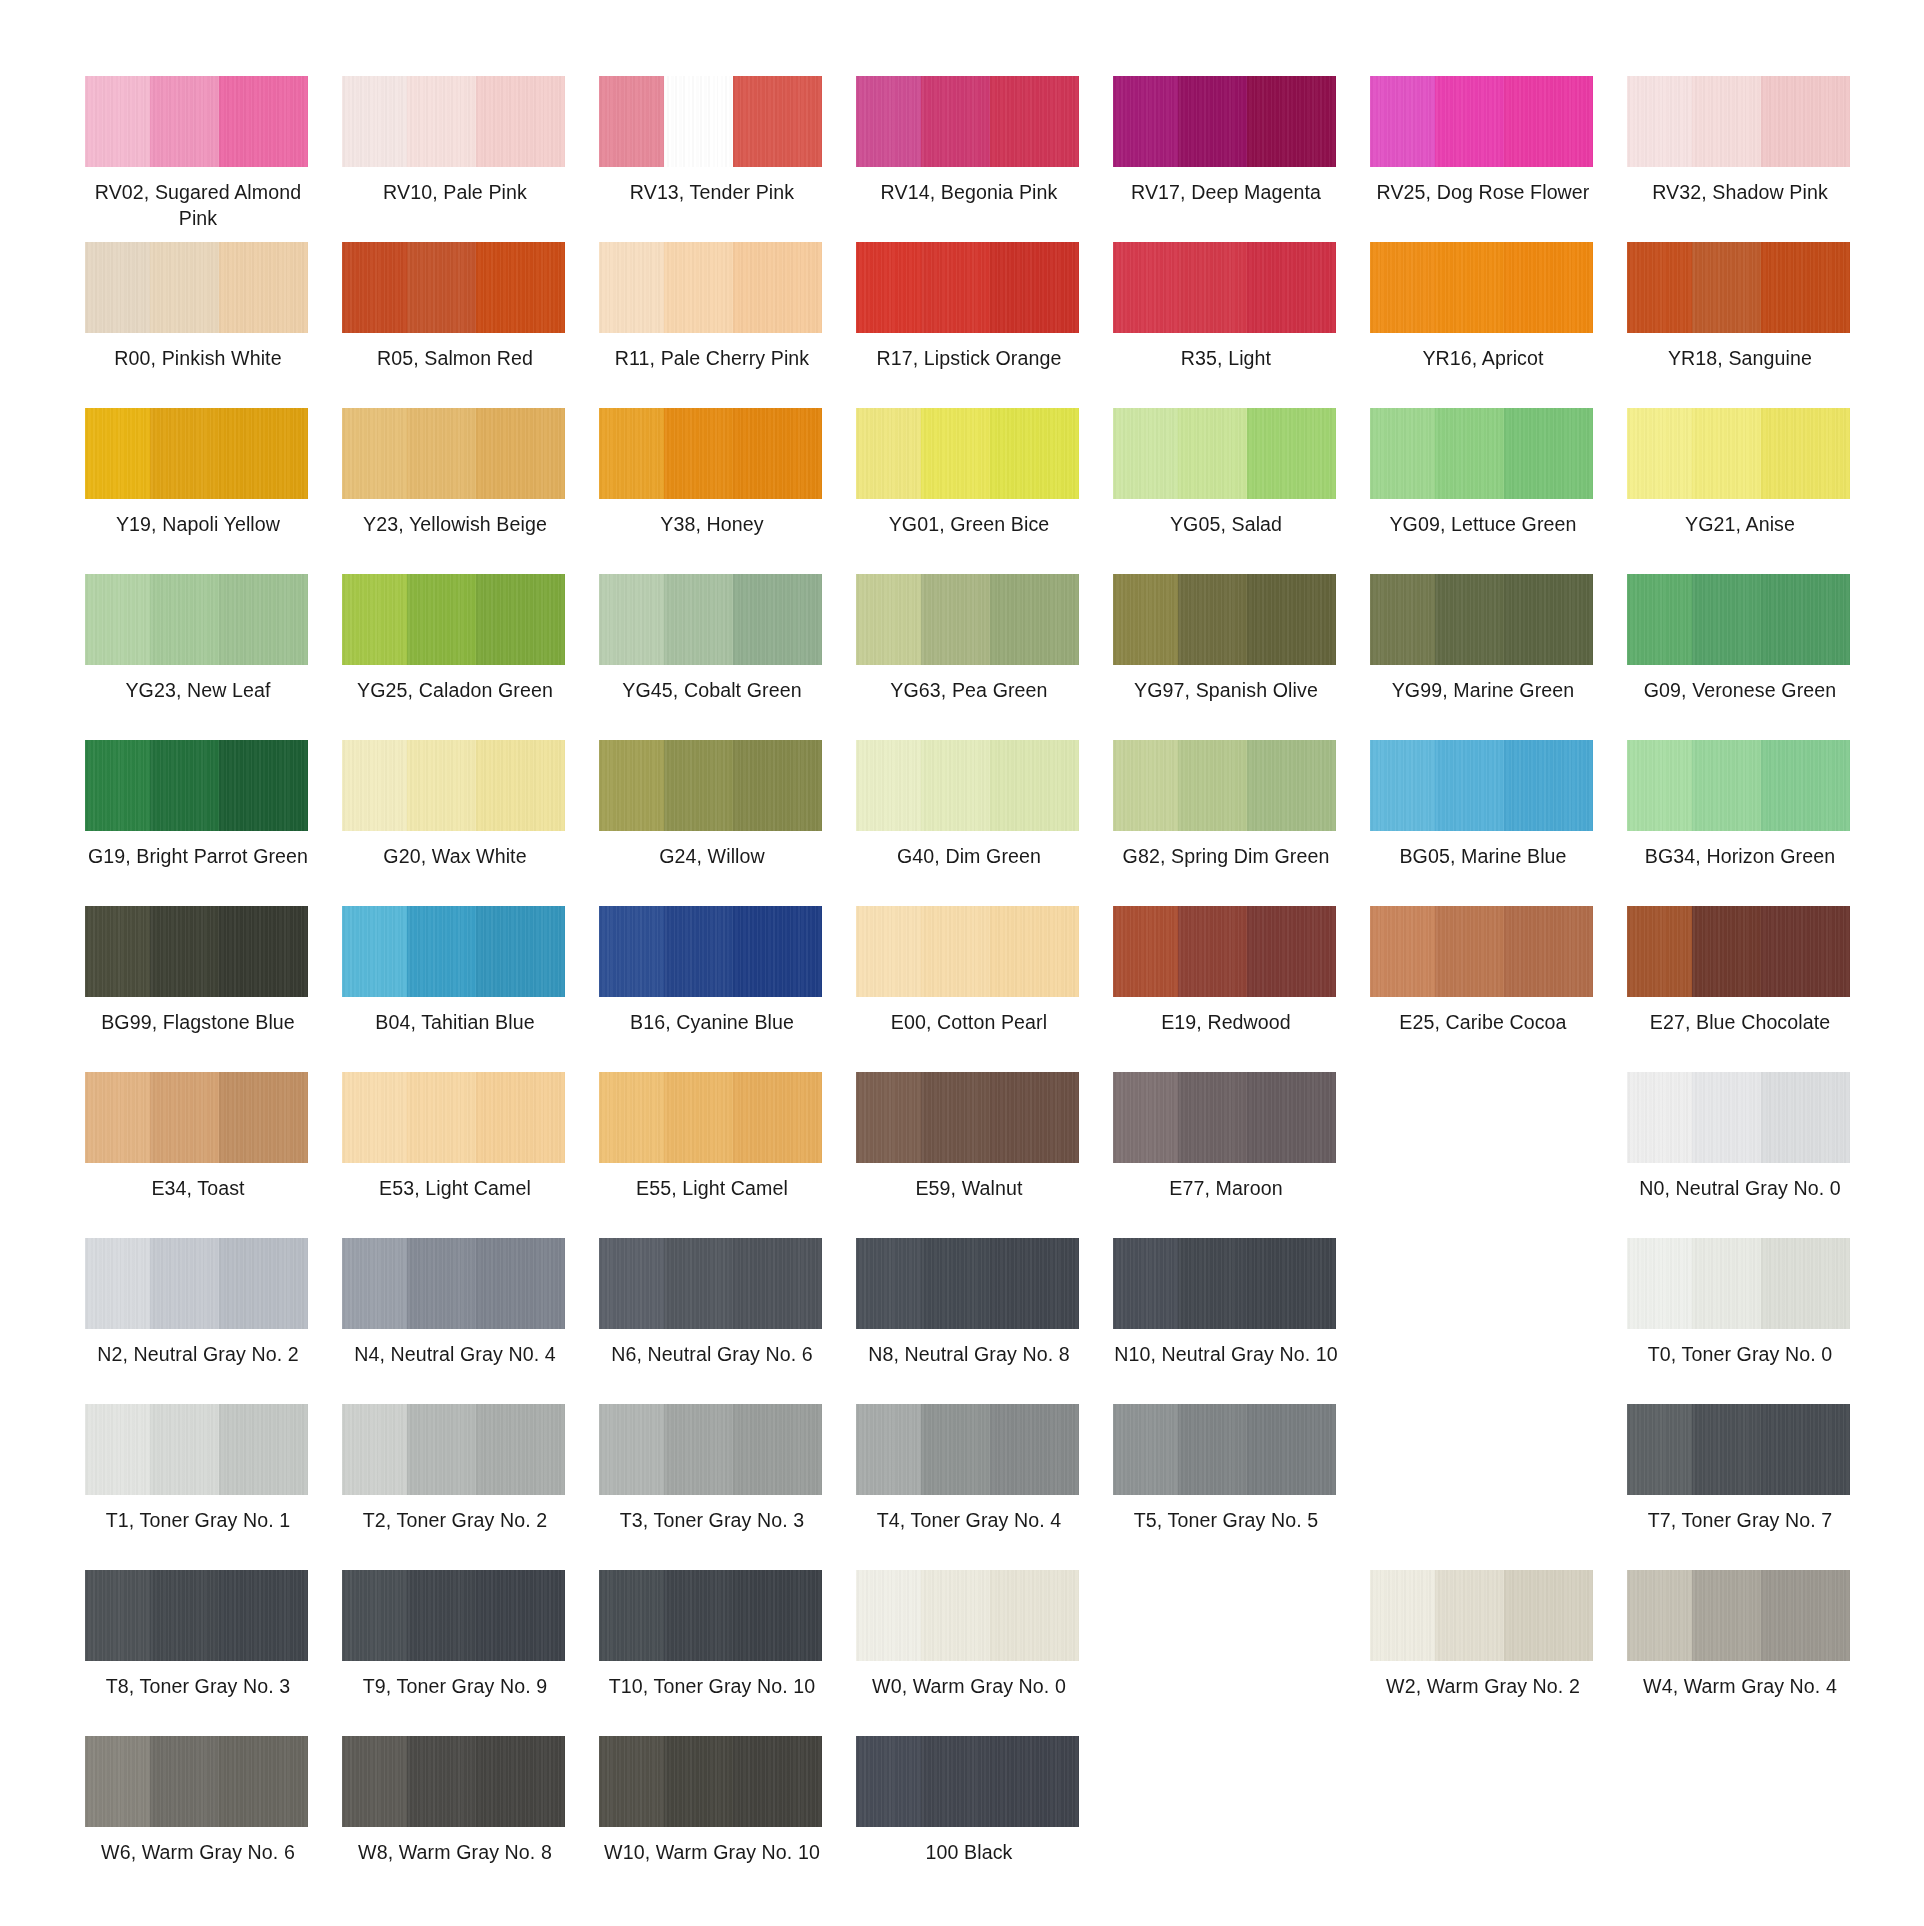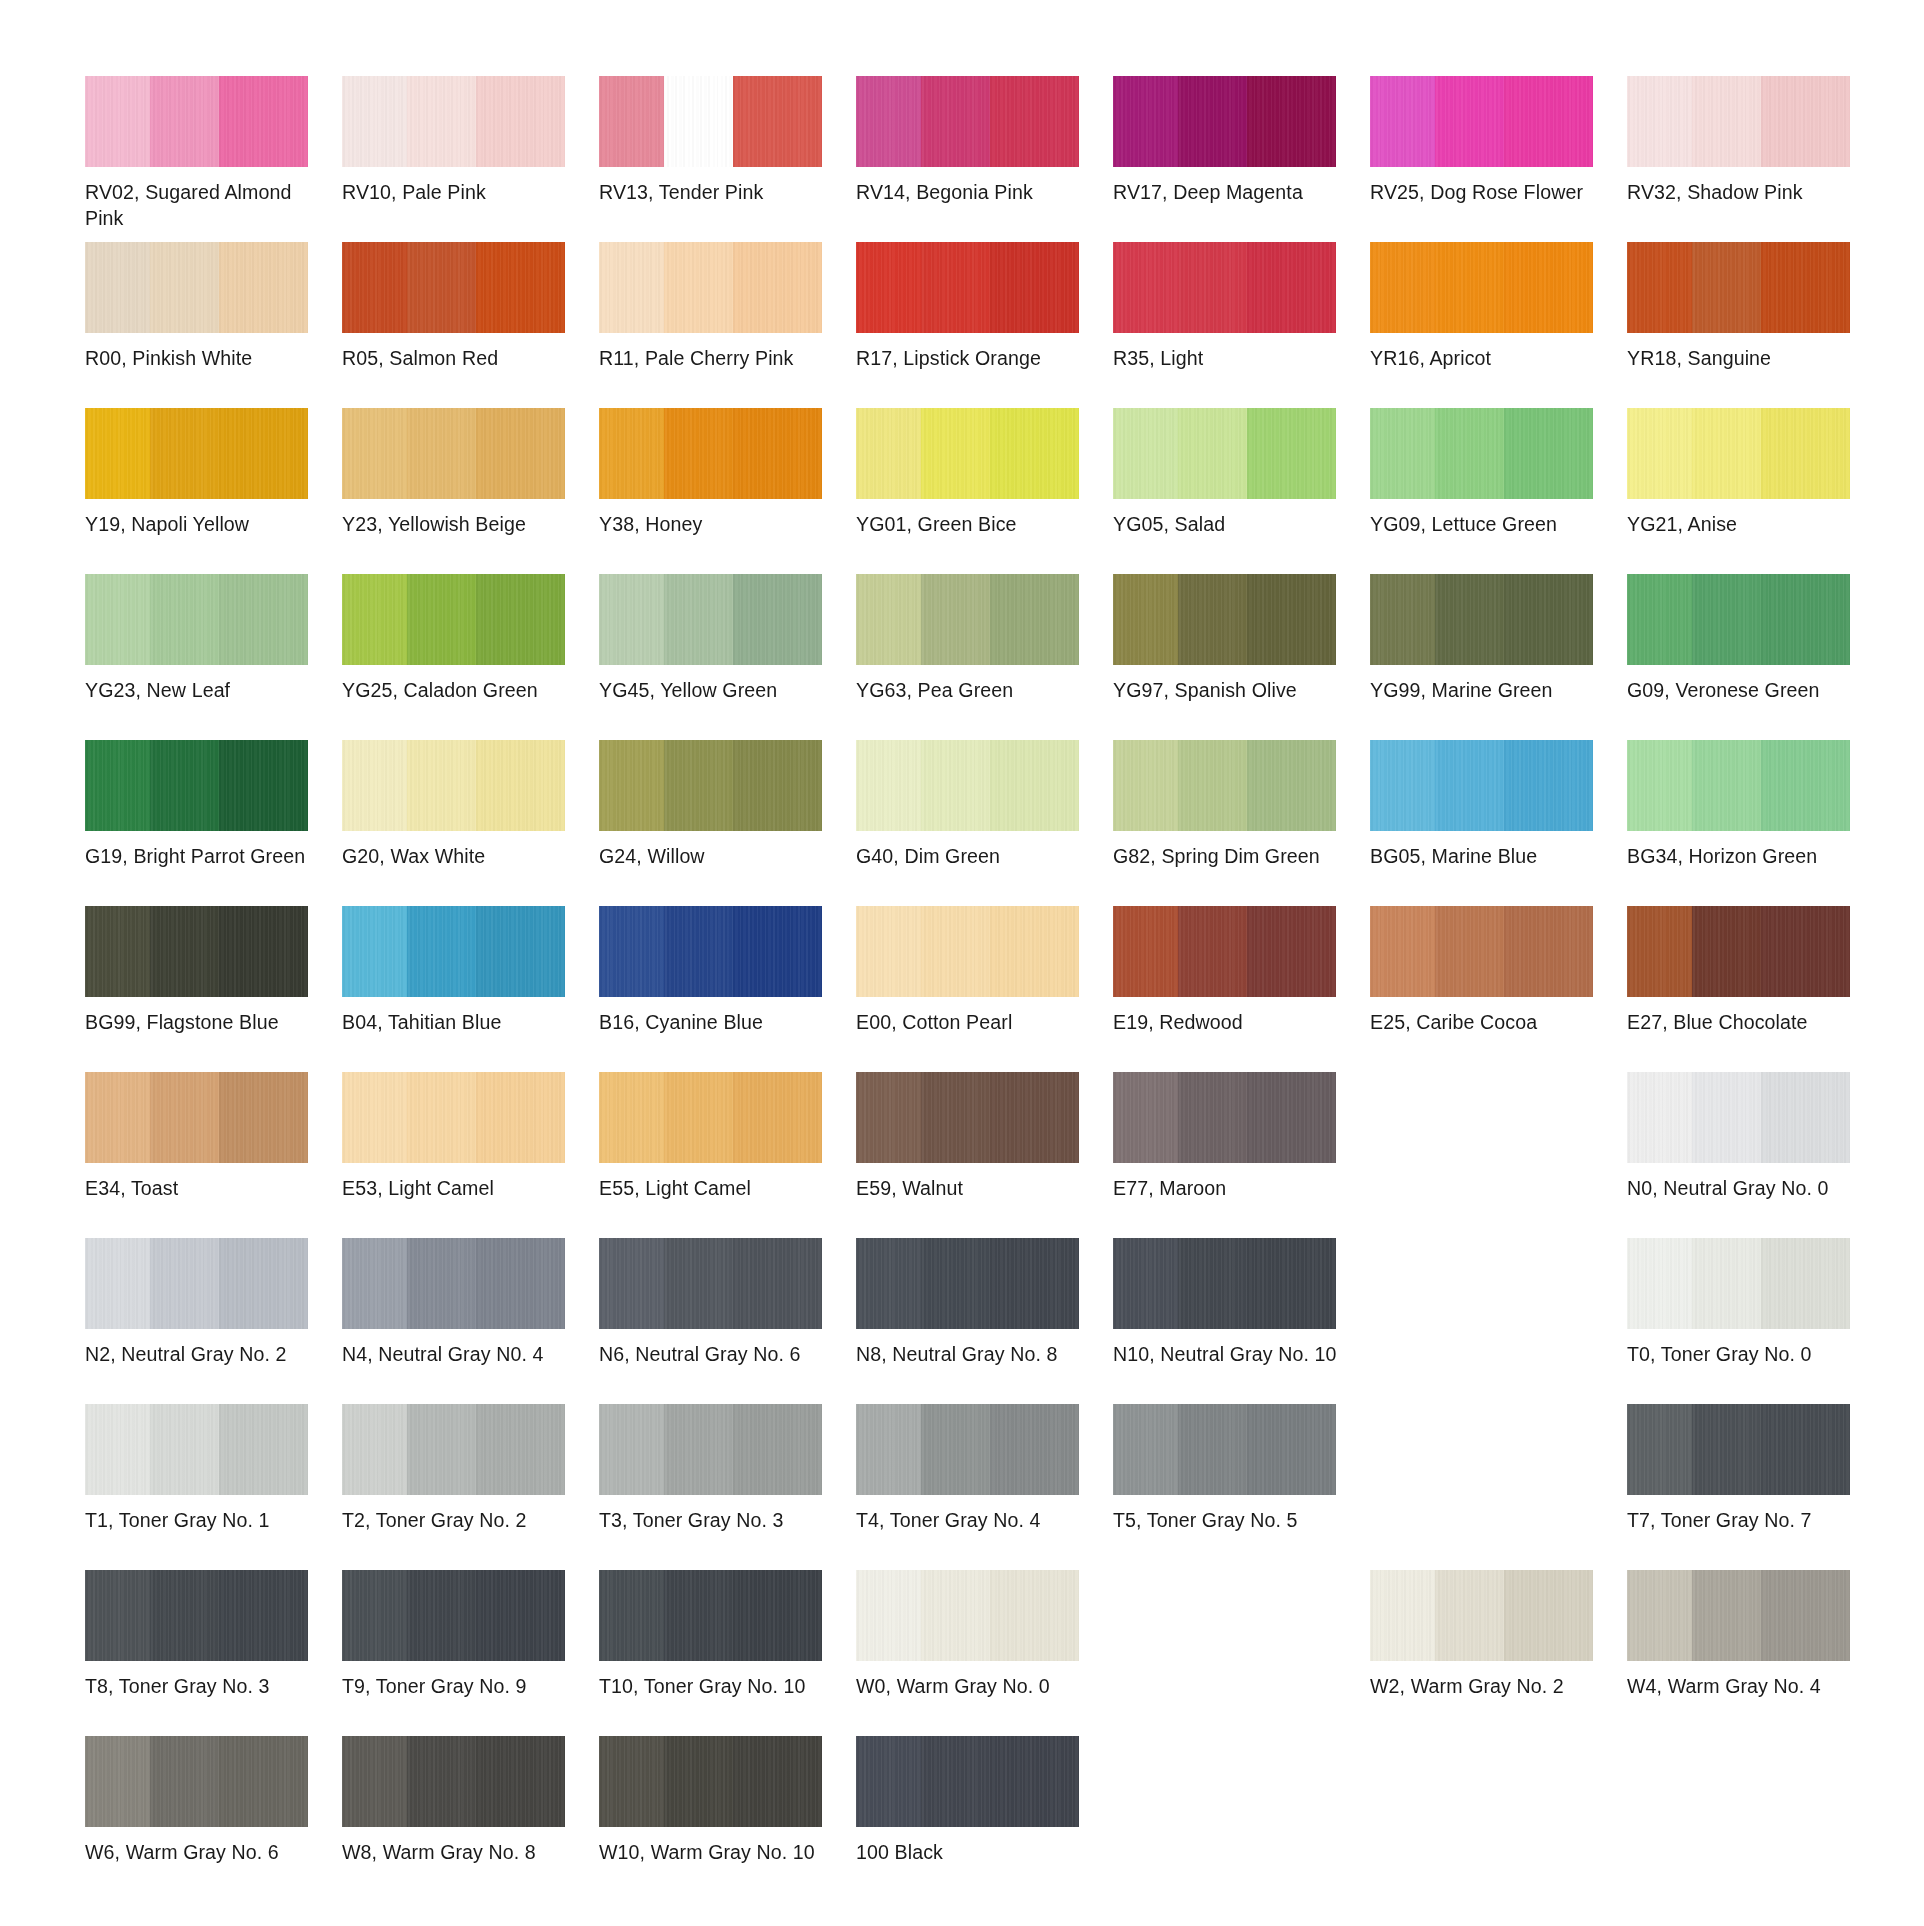--- a/index.html
+++ b/index.html
@@ -20,20 +20,21 @@
     width: 1925px;
     height: 1926px;
     padding: 76px 61px 0 85px;
   }
   .swatch-grid {
     display: grid;
     grid-template-columns: repeat(7, 1fr);
     column-gap: 21px;
     row-gap: 0;
     width: 1778px;
+    text-align: center;
   }
   .swatch-cell {
     height: 166px;
     display: block;
     position: relative;
   }
   .swatch-chip {
     width: 223px;
     height: 91px;
     display: flex;
@@ -264,21 +265,21 @@
           <div class="band b3" style="background-color: rgb(125, 168, 60);"></div>
         </div>
         <div class="swatch-label">YG25, Caladon Green</div>
       </div>
       <div class="swatch-cell">
         <div class="swatch-chip">
           <div class="band b1" style="background-color: rgb(184, 205, 176);"></div>
           <div class="band b2" style="background-color: rgb(167, 192, 161);"></div>
           <div class="band b3" style="background-color: rgb(145, 174, 144);"></div>
         </div>
-        <div class="swatch-label">YG45, Yellow Green</div>
+        <div class="swatch-label">YG45, Cobalt Green</div>
       </div>
       <div class="swatch-cell">
         <div class="swatch-chip">
           <div class="band b1" style="background-color: rgb(197, 205, 150);"></div>
           <div class="band b2" style="background-color: rgb(169, 181, 132);"></div>
           <div class="band b3" style="background-color: rgb(151, 169, 120);"></div>
         </div>
         <div class="swatch-label">YG63, Pea Green</div>
       </div>
       <div class="swatch-cell">

